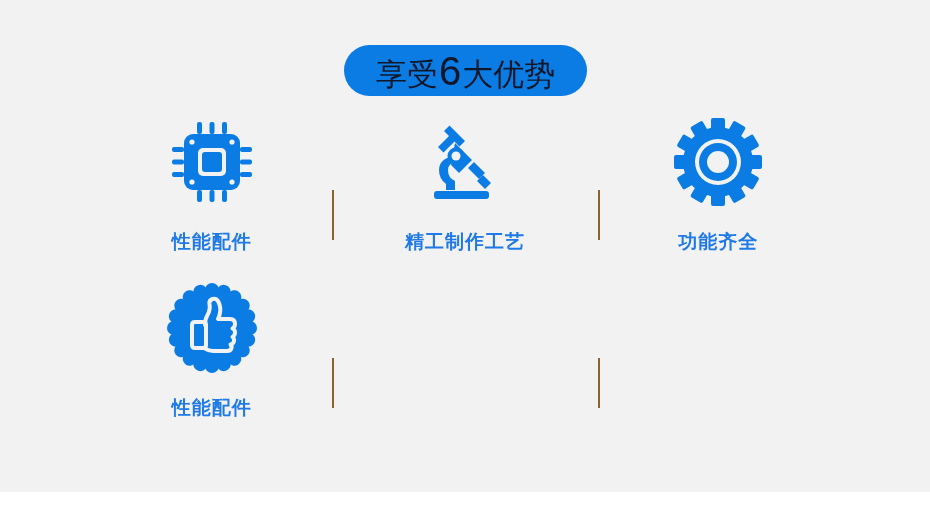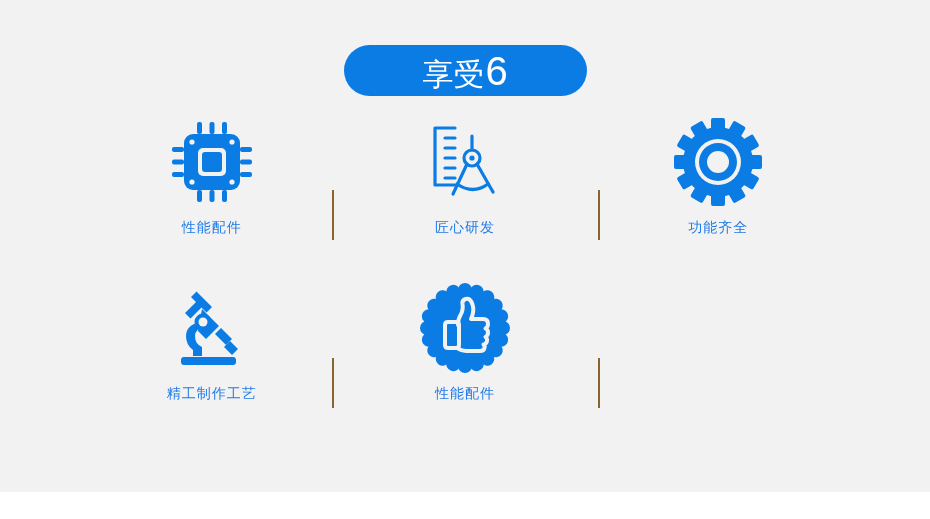--- a/index.html
+++ b/index.html
@@ -39,21 +39,21 @@
     width: 243px;
     height: 51px;
     border-radius: 26px;
     background: #0b7ce4;
     display: flex;
     align-items: center;
     justify-content: center;
     box-sizing: border-box;
   }
   .header-text {
-    color: #ffffff;
+    color: #0f172a;
     font-size: 31px;
     line-height: 1;
     letter-spacing: 0px;
     white-space: nowrap;
     display: flex;
     align-items: baseline;
     font-weight: 400;
   }
   .header-text .num {
     font-size: 40px;
@@ -87,26 +87,27 @@
     height: 100px;
     display: flex;
     align-items: center;
     justify-content: center;
   }
   .icon-wrap svg {
     display: block;
   }
 
   .cell-label {
-    margin-top: 8px;
+    margin-top: 20px;
     color: #1f7ae8;
-    font-size: 14px;
+    font-size: 19px;
     line-height: 1;
     letter-spacing: 1px;
     white-space: nowrap;
+    font-weight: bold;
   }
 
   
   .divider {
     position: absolute;
     width: 2px;
     height: 50px;
     background: #8b6430;
   }
   .div-r1c1 { left: 332px; top: 190px; }
@@ -118,20 +119,21 @@
 <body>
 
 <div class="page">
 
   <div class="panel"></div>
 
   <div class="header-pill">
     <div class="header-text">
       <span>享受</span>
         <span class="num">6</span>
+        <span>大优势</span>
     </div>
   </div>
 
   <div class="divider div-r1c1"></div>
   <div class="divider div-r1c2"></div>
   <div class="divider div-r2c1"></div>
   <div class="divider div-r2c2"></div>
 
   <div class="grid">
 
@@ -160,40 +162,37 @@
             <circle cx="30" cy="70" r="2.6"></circle>
             <circle cx="70" cy="70" r="2.6"></circle>
           </g>
           <rect x="40" y="40" width="20" height="20" rx="3" fill="#0b7ce4"></rect>
         </svg>
       </div>
       <div class="cell-label">性能配件</div>
     </div>
 
 
-    <div class="cell">
-      <div class="icon-wrap">
-        <svg width="100" height="100" viewBox="0 0 100 100" aria-hidden="true">
-          <g fill="none" stroke="#0b7ce4" stroke-width="3.2" stroke-linecap="round" stroke-linejoin="round">
-            <path d="M40 16 L20 16 L20 73 L40 73"></path>
-            <path d="M40 26 L30 26"></path>
-            <path d="M40 36 L30 36"></path>
-            <path d="M40 46 L30 46"></path>
-            <path d="M40 56 L30 56"></path>
-            <path d="M40 66 L30 66"></path>
-            <path d="M57 24 L57 38"></path>
-            <circle cx="57" cy="46" r="8"></circle>
-            <path d="M52 52 L38 82"></path>
-            <path d="M62 52 L78 80"></path>
-            <path d="M42 72 q16 11 31 0"></path>
-          </g>
-          <circle cx="57" cy="46" r="2.6" fill="#0b7ce4"></circle>
-        </svg>
-      </div>
-      <div class="cell-label">匠心研发</div>
+
+    <div class="cell">
+      <div class="icon-wrap">
+        <svg width="100" height="100" viewBox="0 0 100 100" aria-hidden="true">
+          <g fill="#0b7ce4">
+            <path d="M34.5 13.5 L29 19 L34 24 L23 35 L28.5 40.5 L39.5 29.5 L44.5 34.5 L50 29 Z"></path>
+            <path d="M40 31 L57 48 L44 61 L36 53 Z"></path>
+            <path d="M59 50 L70 61 L64 67 L53 56 Z"></path>
+            <path d="M68 63 L76 71 L70 77 L62 69 Z"></path>
+            <path d="M37 45 a13 13 0 0 0 -13 13 q0 9 7 14 l0 6 l9 0 l0 -9 q-7 -3 -7 -11 a8 8 0 0 1 8 -8 Z"></path>
+            <rect x="19" y="79" width="55" height="8" rx="3"></rect>
+            <circle cx="41" cy="44" r="8.5" fill="#0b7ce4"></circle>
+            <circle cx="41" cy="44" r="4.5" fill="#f2f2f2"></circle>
+          </g>
+        </svg>
+      </div>
+      <div class="cell-label">精工制作工艺</div>
     </div>
 
     <div class="cell">
       <div class="icon-wrap">
         <svg width="100" height="100" viewBox="0 0 100 100" aria-hidden="true">
           <g fill="#0b7ce4">
             <g id="gearteeth">
               <rect x="43" y="6" width="14" height="16" rx="2"></rect>
               <rect x="43" y="6" width="14" height="16" rx="2" transform="rotate(30 50 50)"></rect>
               <rect x="43" y="6" width="14" height="16" rx="2" transform="rotate(60 50 50)"></rect>
@@ -208,38 +207,20 @@
               <rect x="43" y="6" width="14" height="16" rx="2" transform="rotate(330 50 50)"></rect>
             </g>
             <circle cx="50" cy="50" r="35"></circle>
           </g>
           <circle cx="50" cy="50" r="23" fill="#f2f2f2"></circle>
           <circle cx="50" cy="50" r="19" fill="#0b7ce4"></circle>
           <circle cx="50" cy="50" r="11" fill="#f2f2f2"></circle>
         </svg>
       </div>
       <div class="cell-label">功能齐全</div>
-    </div>
-
-    <div class="cell">
-      <div class="icon-wrap">
-        <svg width="100" height="100" viewBox="0 0 100 100" aria-hidden="true">
-          <g fill="#0b7ce4">
-            <path d="M34.5 13.5 L29 19 L34 24 L23 35 L28.5 40.5 L39.5 29.5 L44.5 34.5 L50 29 Z"></path>
-            <path d="M40 31 L57 48 L44 61 L36 53 Z"></path>
-            <path d="M59 50 L70 61 L64 67 L53 56 Z"></path>
-            <path d="M68 63 L76 71 L70 77 L62 69 Z"></path>
-            <path d="M37 45 a13 13 0 0 0 -13 13 q0 9 7 14 l0 6 l9 0 l0 -9 q-7 -3 -7 -11 a8 8 0 0 1 8 -8 Z"></path>
-            <rect x="19" y="79" width="55" height="8" rx="3"></rect>
-            <circle cx="41" cy="44" r="8.5" fill="#0b7ce4"></circle>
-            <circle cx="41" cy="44" r="4.5" fill="#f2f2f2"></circle>
-          </g>
-        </svg>
-      </div>
-      <div class="cell-label">精工制作工艺</div>
     </div>
 
     <div class="cell">
       <div class="icon-wrap">
         <svg width="100" height="100" viewBox="0 0 100 100" aria-hidden="true">
           <g fill="#0b7ce4">
             <g id="scallop">
               <circle cx="50" cy="12" r="7"></circle>
               <circle cx="50" cy="12" r="7" transform="rotate(18 50 50)"></circle>
               <circle cx="50" cy="12" r="7" transform="rotate(36 50 50)"></circle>

